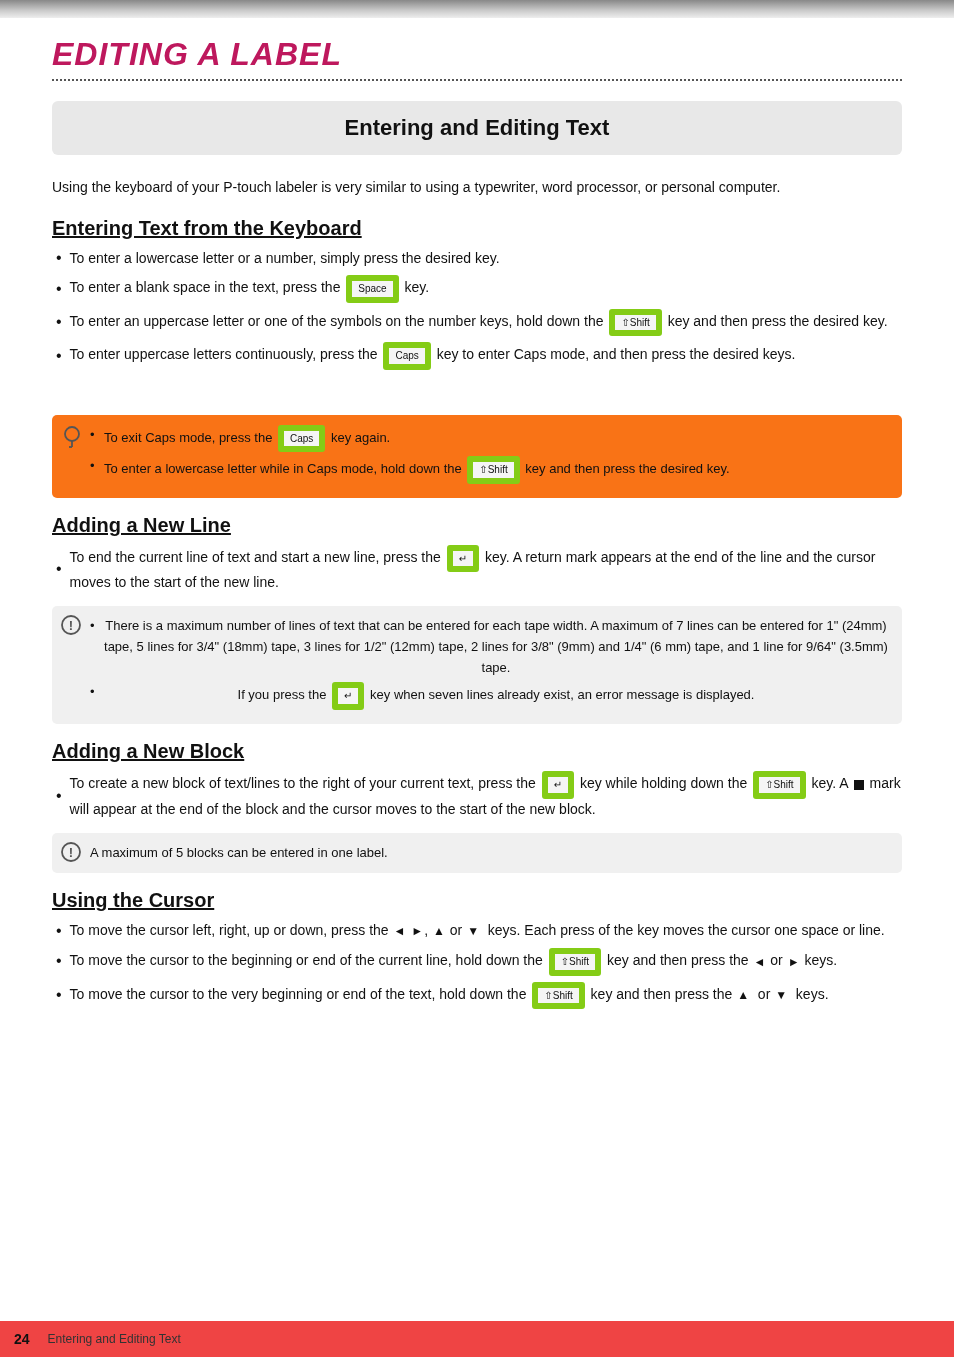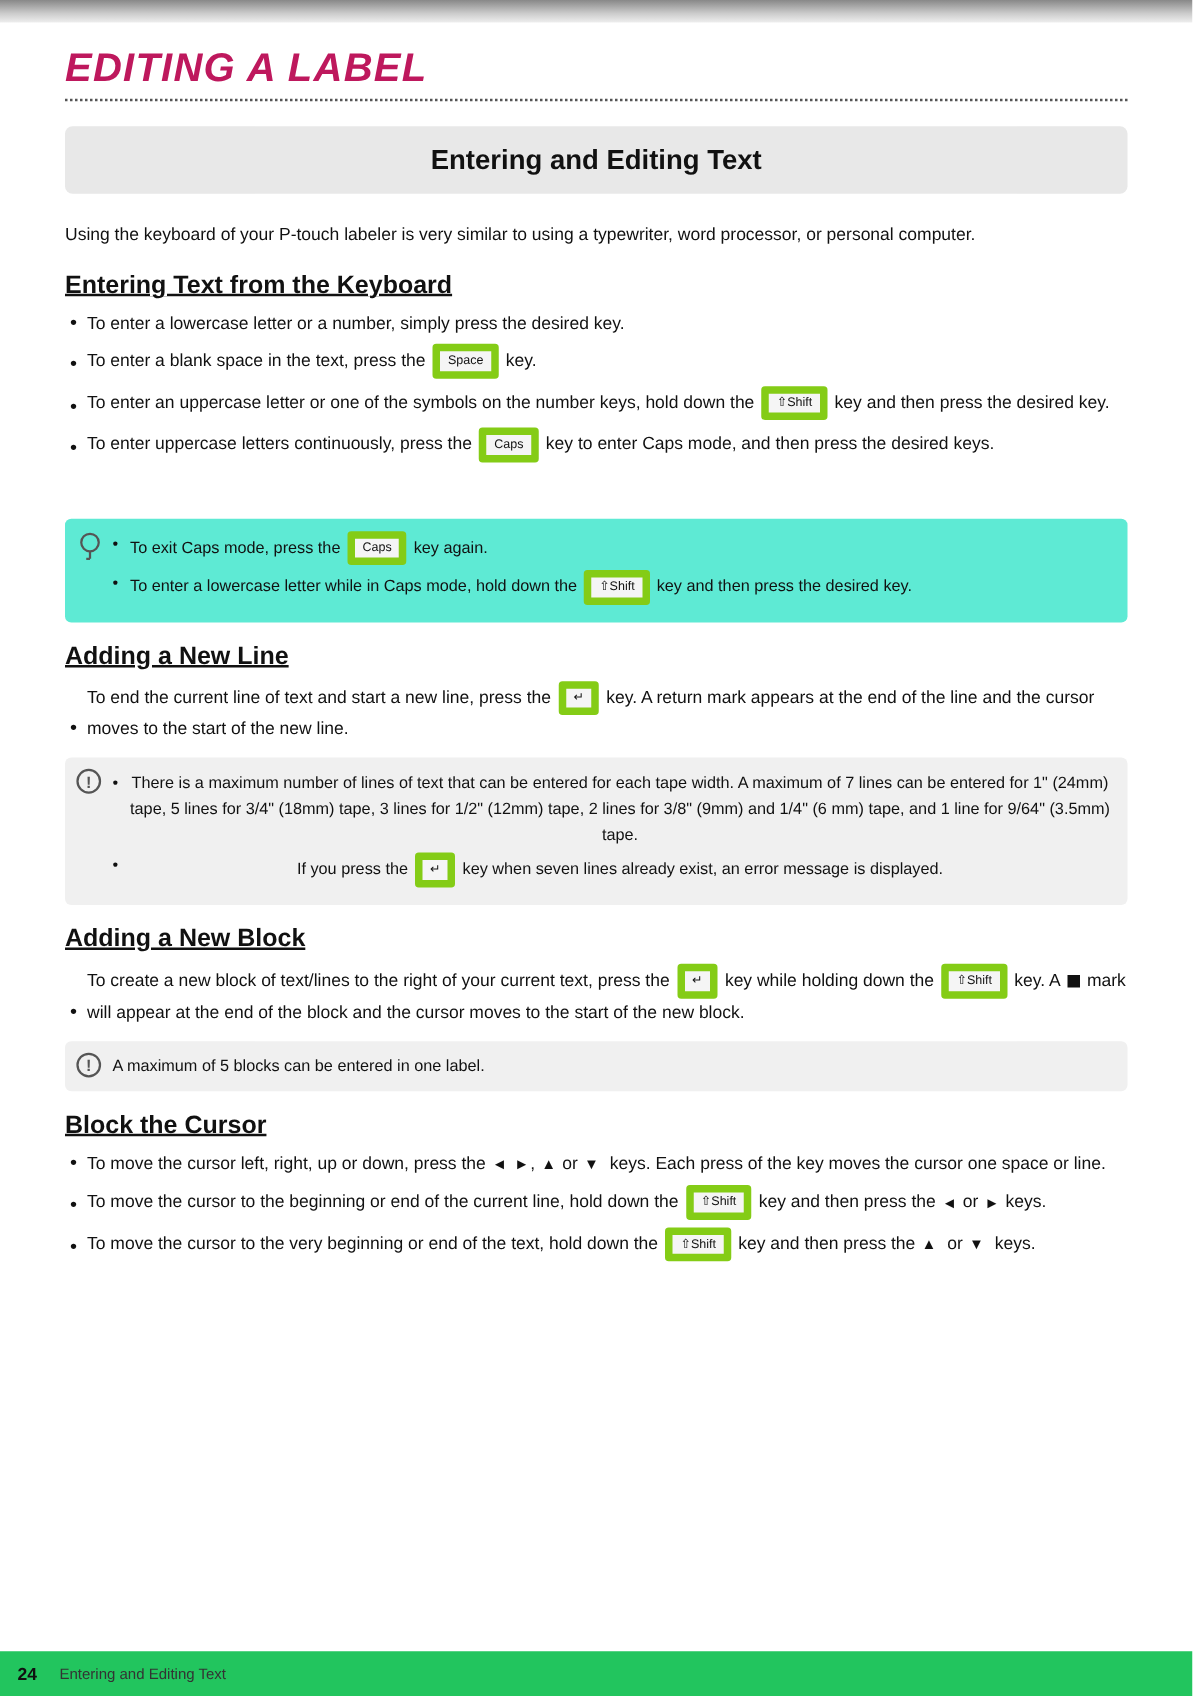--- a/index.html
+++ b/index.html
@@ -69,21 +69,21 @@
     }
 
     
     .bullet-list {
       list-style: none;
       margin-bottom: 12px;
       padding-left: 0;
     }
     .bullet-list li {
       display: flex;
-      align-items: flex-end;
+      align-items: center;
       margin-bottom: 6px;
       font-size: 14px;
       line-height: 1.55;
     }
     .bullet-list li::before {
       content: "•";
       margin-right: 8px;
       margin-left: 4px;
       flex-shrink: 0;
       font-size: 16px;
@@ -99,21 +99,21 @@
       font-size: 10px;
       background: #f5f5f5;
       vertical-align: middle;
       white-space: nowrap;
       margin: 0 2px;
       font-family: Arial, sans-serif;
     }
 
     
     .note-box {
-      background: #5eead4;
+      background: #f97316;
       border-radius: 5px;
       padding: 10px 14px 10px 38px;
       margin-bottom: 16px;
       font-size: 13px;
       line-height: 1.55;
       position: relative;
       margin-top: 45px;
     }
     .note-box .note-icon {
       position: absolute;
@@ -185,21 +185,21 @@
       margin: 0 2px;
     }
 
     
     .page-footer {
       position: absolute;
       bottom: 0;
       left: 0;
       right: 0;
       height: 36px;
-      background: #22c55e;
+      background: #ef4444;
       display: flex;
       align-items: center;
       padding: 0 14px;
     }
     .page-number {
       font-size: 14px;
       font-weight: 700;
       margin-right: 18px;
     }
     .footer-text {
@@ -293,21 +293,21 @@
   <div class="info-box">
     <span class="info-icon">
       <svg width="22" height="22" viewBox="0 0 22 22">
         <circle cx="11" cy="11" r="9" fill="none" stroke="#555" stroke-width="1.8"></circle>
         <text x="11" y="16" text-anchor="middle" font-size="13" font-weight="bold" fill="#555">!</text>
       </svg>
     </span>
     <span>A maximum of 5 blocks can be entered in one label.</span>
   </div>
 
-  <div class="subsection-heading">Block the Cursor</div>
+  <div class="subsection-heading">Using the Cursor</div>
 
   <ul class="bullet-list">
     <li>
       <span></span>
       <span>To move the cursor left, right, up or down, press the <span class="arrow-key">◄</span> <span class="arrow-key">►</span>, <span class="arrow-key">▲</span> or <span class="arrow-key">▼</span>&nbsp; keys. Each press of the key moves the cursor one space or line.</span>
     </li>
     <li>
       <span></span>
       <span>To move the cursor to the beginning or end of the current line, hold down the <span class="key-badge">⇧Shift</span> key and then press the <span class="arrow-key">◄</span> or <span class="arrow-key">►</span> keys.</span>
     </li>

